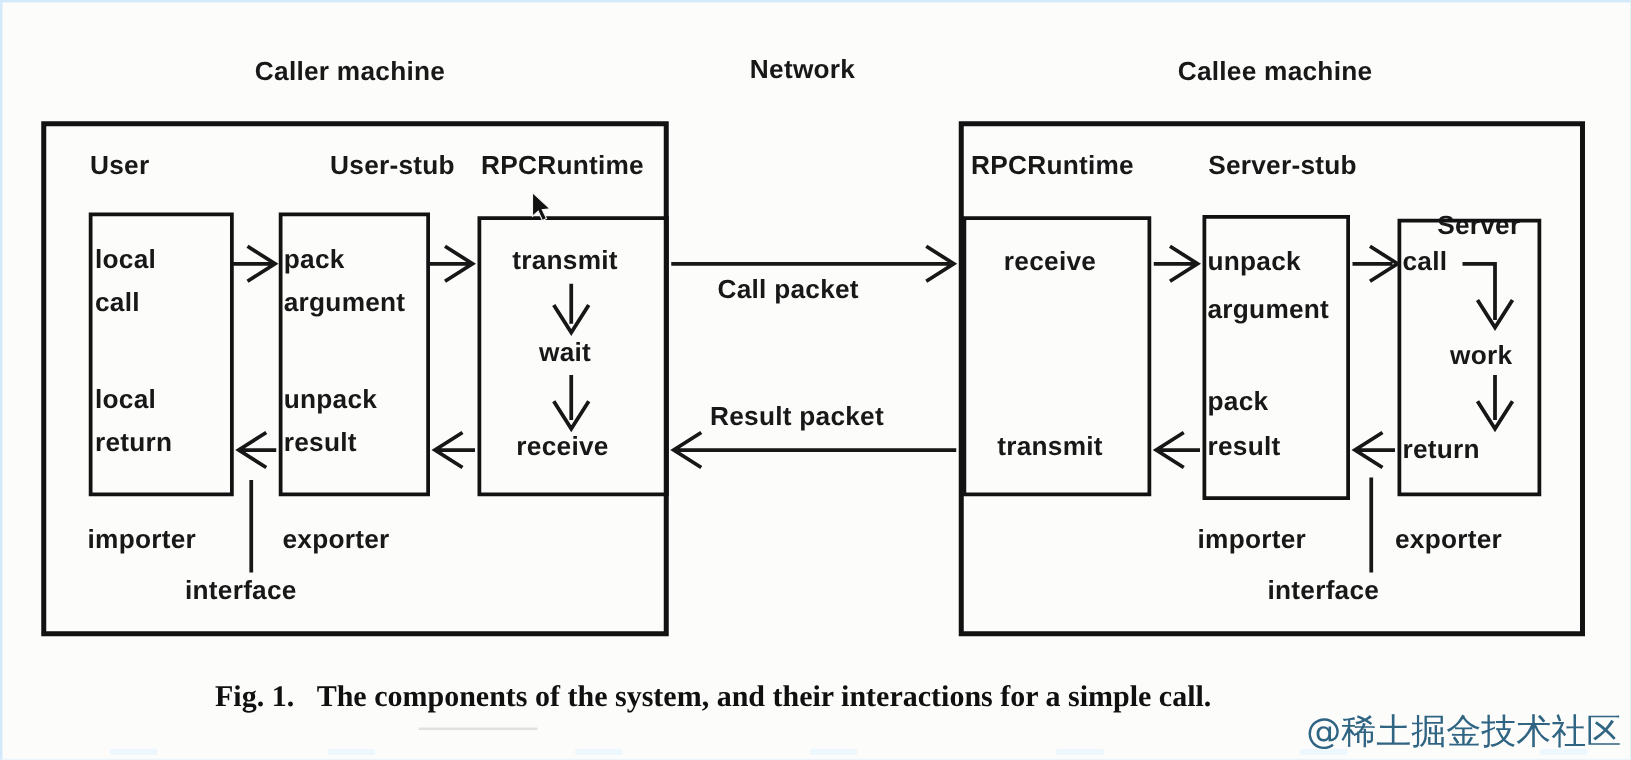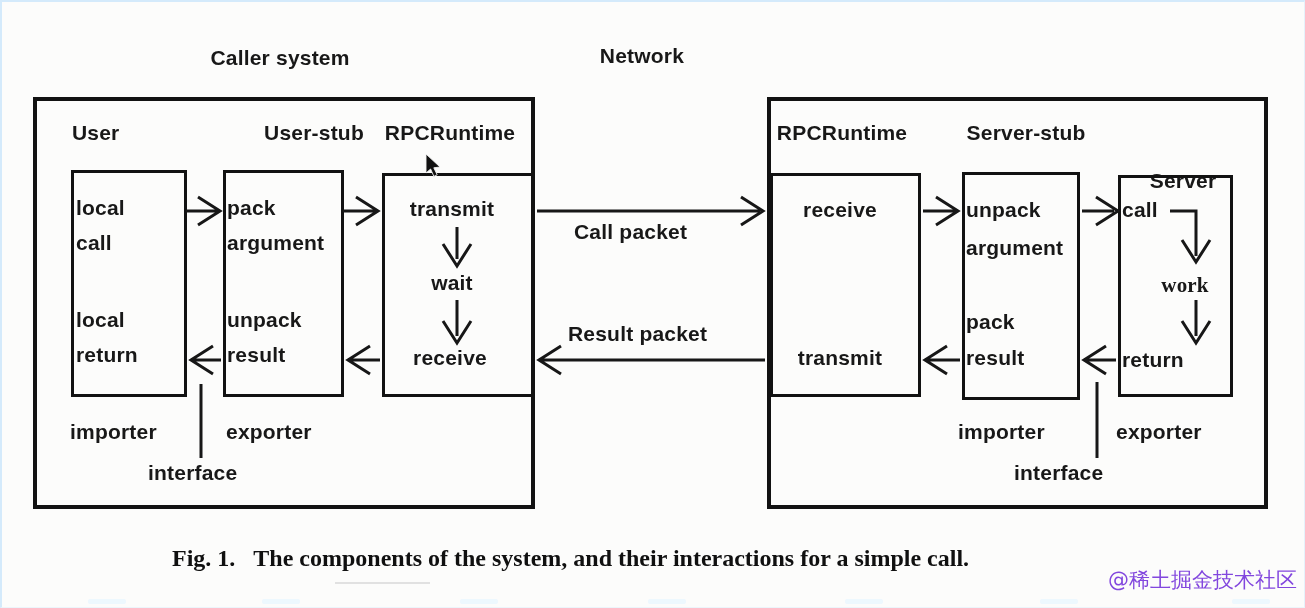--- a/index.html
+++ b/index.html
@@ -11,31 +11,32 @@
   .lbl{position:absolute;font-family:"Liberation Sans","DejaVu Sans",sans-serif;
        font-weight:600;font-size:21px;color:#1c1c1c;white-space:nowrap;letter-spacing:.2px;}
   .c{transform:translateX(-50%);}
   .box{position:absolute;box-sizing:border-box;border:3px solid #161616;background:transparent;}
   .outer{border-width:4px;}
   svg.layer{position:absolute;left:0;top:0;}
   #caption{position:absolute;left:172px;top:545px;font-family:"Liberation Serif","DejaVu Serif",serif;
            font-weight:bold;font-size:24px;color:#141414;white-space:nowrap;}
   #caption .gap{display:inline-block;width:18px;}
   #watermark{position:absolute;right:8px;top:566px;font-family:"DejaVu Sans","Liberation Sans",sans-serif;
-             font-size:21px;color:#6d28d9;opacity:.85;white-space:nowrap;z-index:40;}
+             font-size:28px;color:#0c4a6e;opacity:.85;white-space:nowrap;z-index:40;}
   .smudge{position:absolute;height:5px;width:38px;background:#e9f3f9;border-radius:2px;}
   #faintline{position:absolute;left:335px;top:582px;width:95px;height:2px;background:#c9c9c9;opacity:.55;}
 </style>
 </head>
 <body>
 
 <div id="scan">
 
-  <div class="lbl c" style="left:280px;top:46px;">Caller system</div>
+  <div class="lbl c" style="left:280px;top:46px;">Caller machine</div>
   <div class="lbl c" style="left:642px;top:44px;text-align:center;">Network</div>
+  <div class="lbl c" style="left:1020px;top:46px;">Callee machine</div>
 
   <div class="box outer" style="left:33px;top:97px;width:502px;height:412px;"></div>
   <div class="box outer" style="left:767px;top:97px;width:501px;height:412px;"></div>
 
   <div class="lbl" style="left:72px;top:121px;">User</div>
   <div class="lbl c" style="left:278px;top:121px;margin-left:36px;">User-stub</div>
   <div class="lbl c" style="left:450px;top:121px;">RPCRuntime</div>
 
   <div class="lbl c" style="left:842px;top:121px;">RPCRuntime</div>
   <div class="lbl c" style="left:1026px;top:121px;">Server-stub</div>
@@ -68,21 +69,21 @@
 
   <div class="lbl c" style="left:840px;top:198px;">receive</div>
   <div class="lbl c" style="left:840px;top:346px;">transmit</div>
 
   <div class="lbl" style="left:966px;top:198px;">unpack</div>
   <div class="lbl" style="left:966px;top:236px;">argument</div>
   <div class="lbl" style="left:966px;top:310px;">pack</div>
   <div class="lbl" style="left:966px;top:346px;">result</div>
 
   <div class="lbl" style="left:1122px;top:198px;">call</div>
-  <div class="lbl c" style="left:1185px;top:273px;font-family:Liberation Serif, serif;">work</div>
+  <div class="lbl c" style="left:1185px;top:273px;">work</div>
   <div class="lbl" style="left:1122px;top:348px;">return</div>
 
   <div class="lbl" style="left:70px;top:420px;">importer</div>
   <div class="lbl" style="left:226px;top:420px;">exporter</div>
   <div class="lbl" style="left:148px;top:461px;">interface</div>
   <div class="lbl" style="left:958px;top:420px;">importer</div>
   <div class="lbl" style="left:1116px;top:420px;">exporter</div>
   <div class="lbl" style="left:1014px;top:461px;">interface</div>
 
   <svg class="layer" width="1305" height="608" viewBox="0 0 1305 608">

